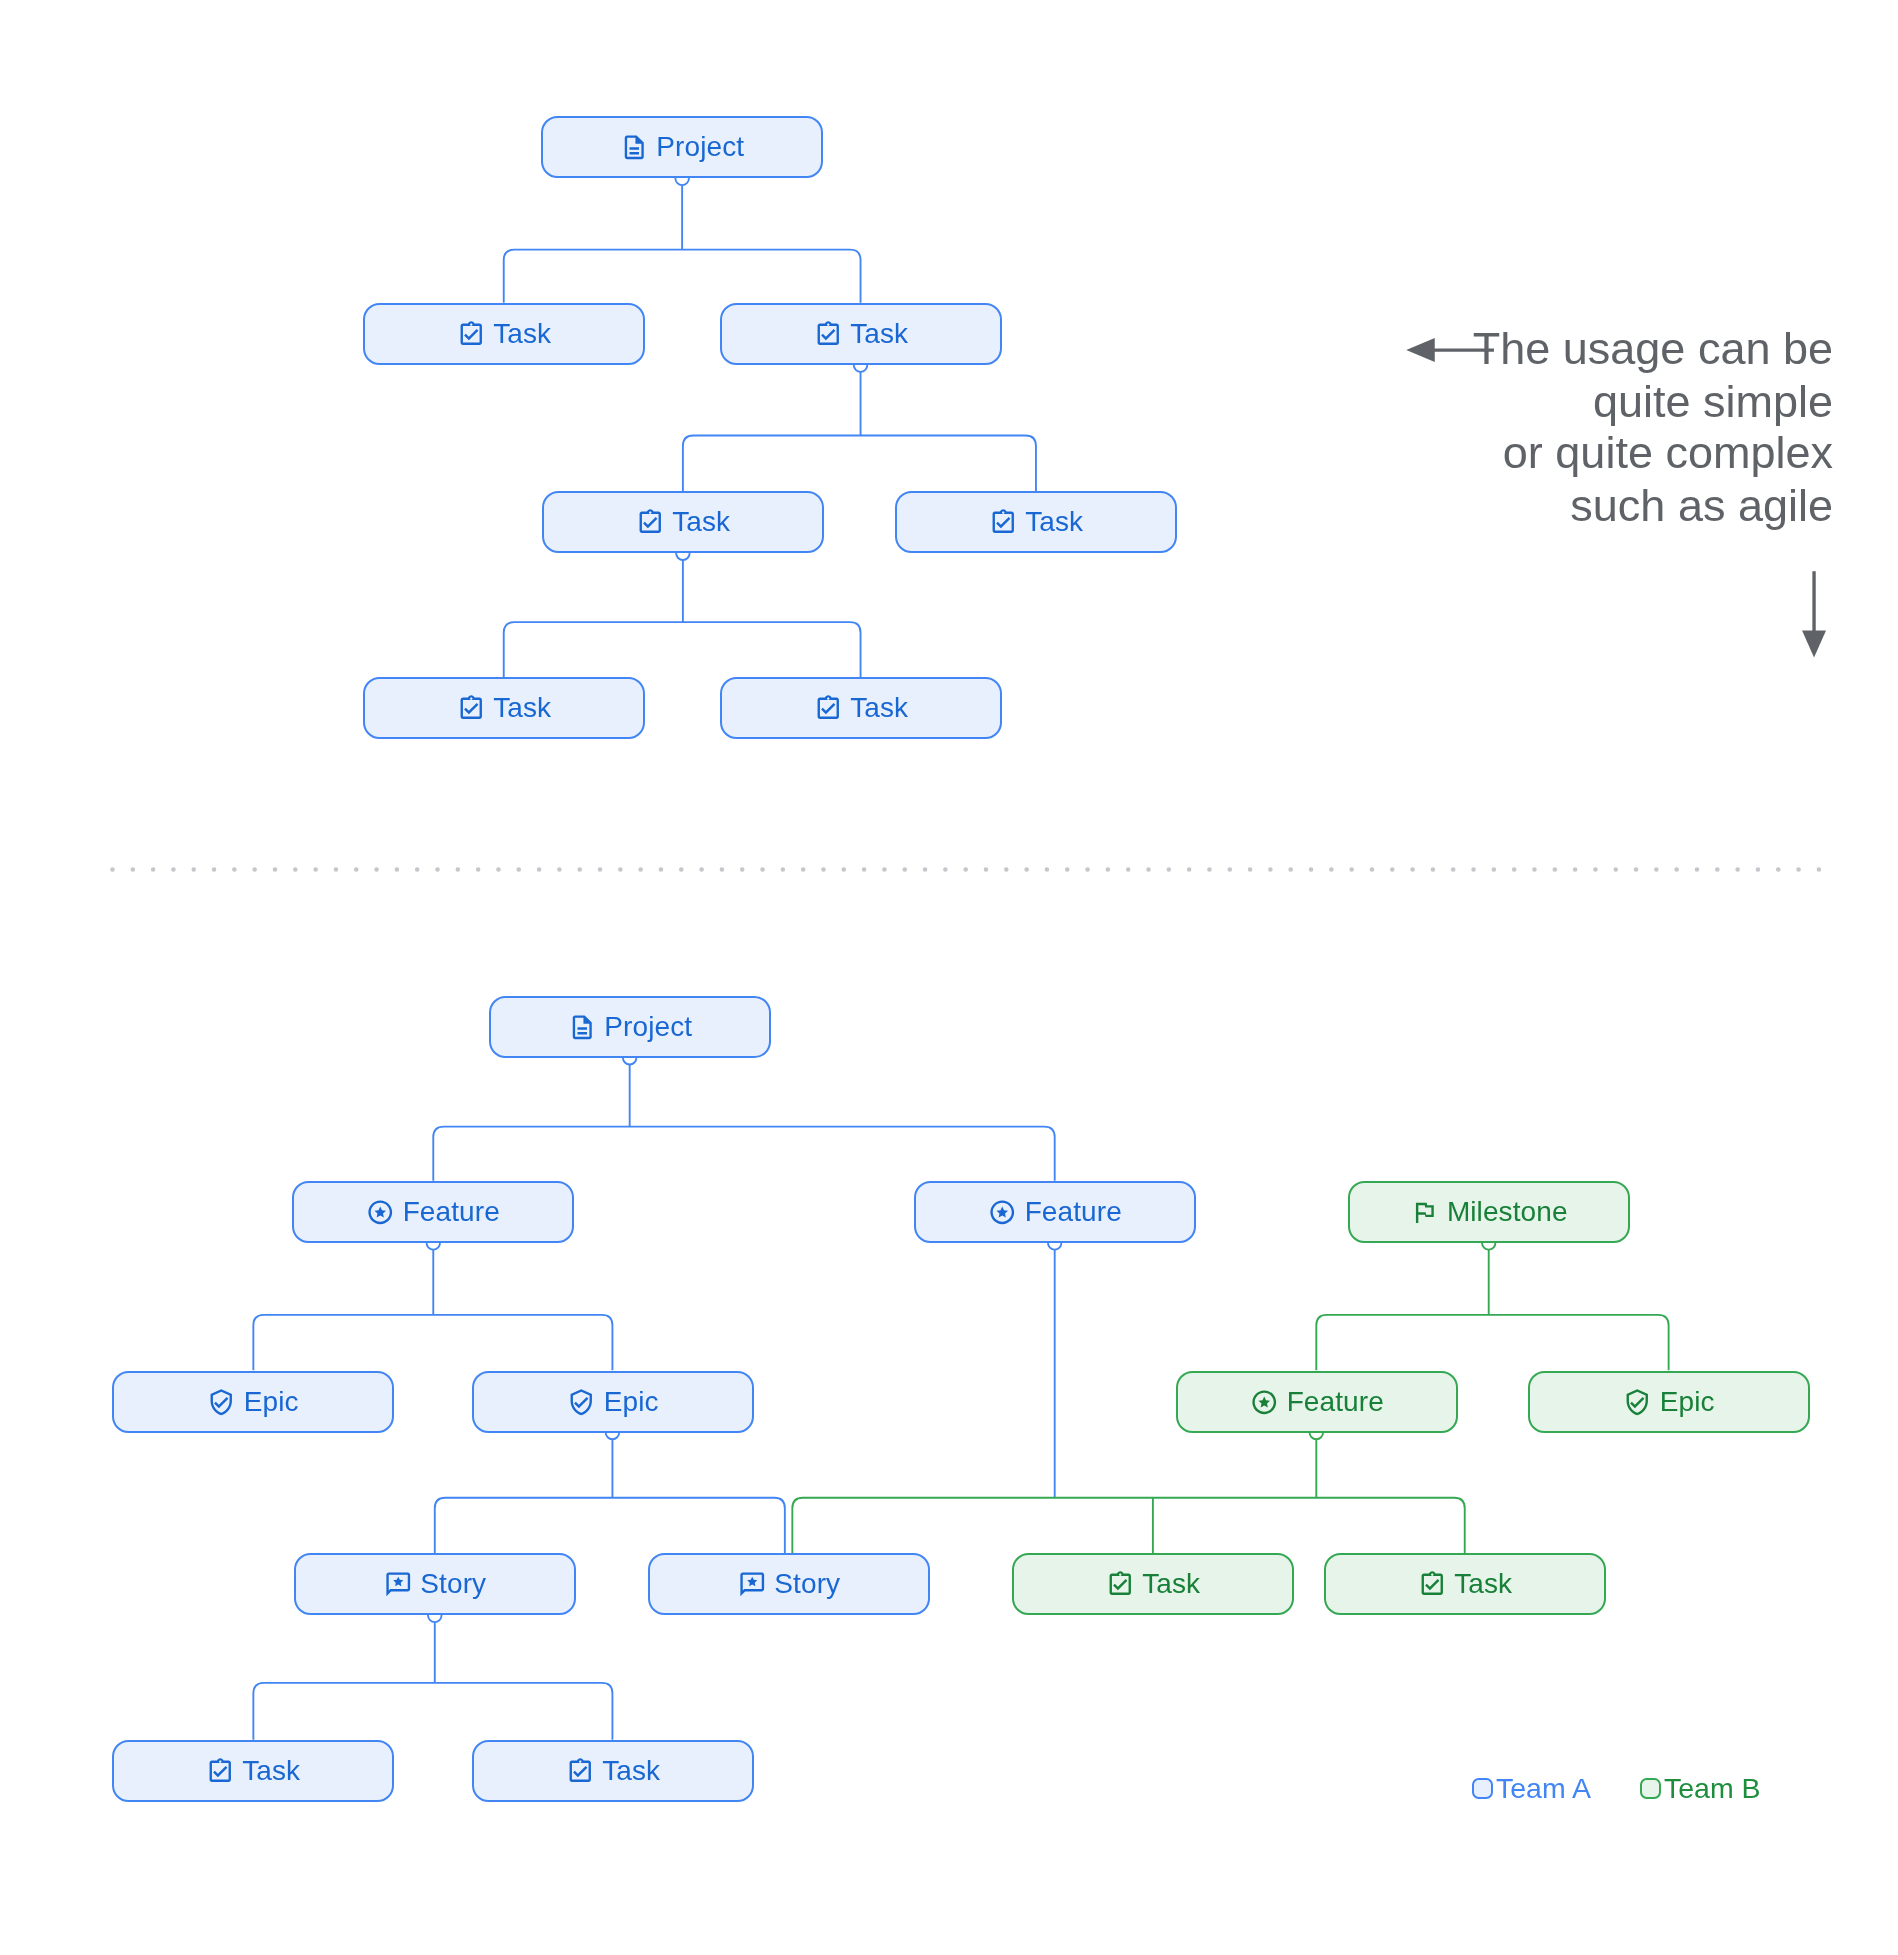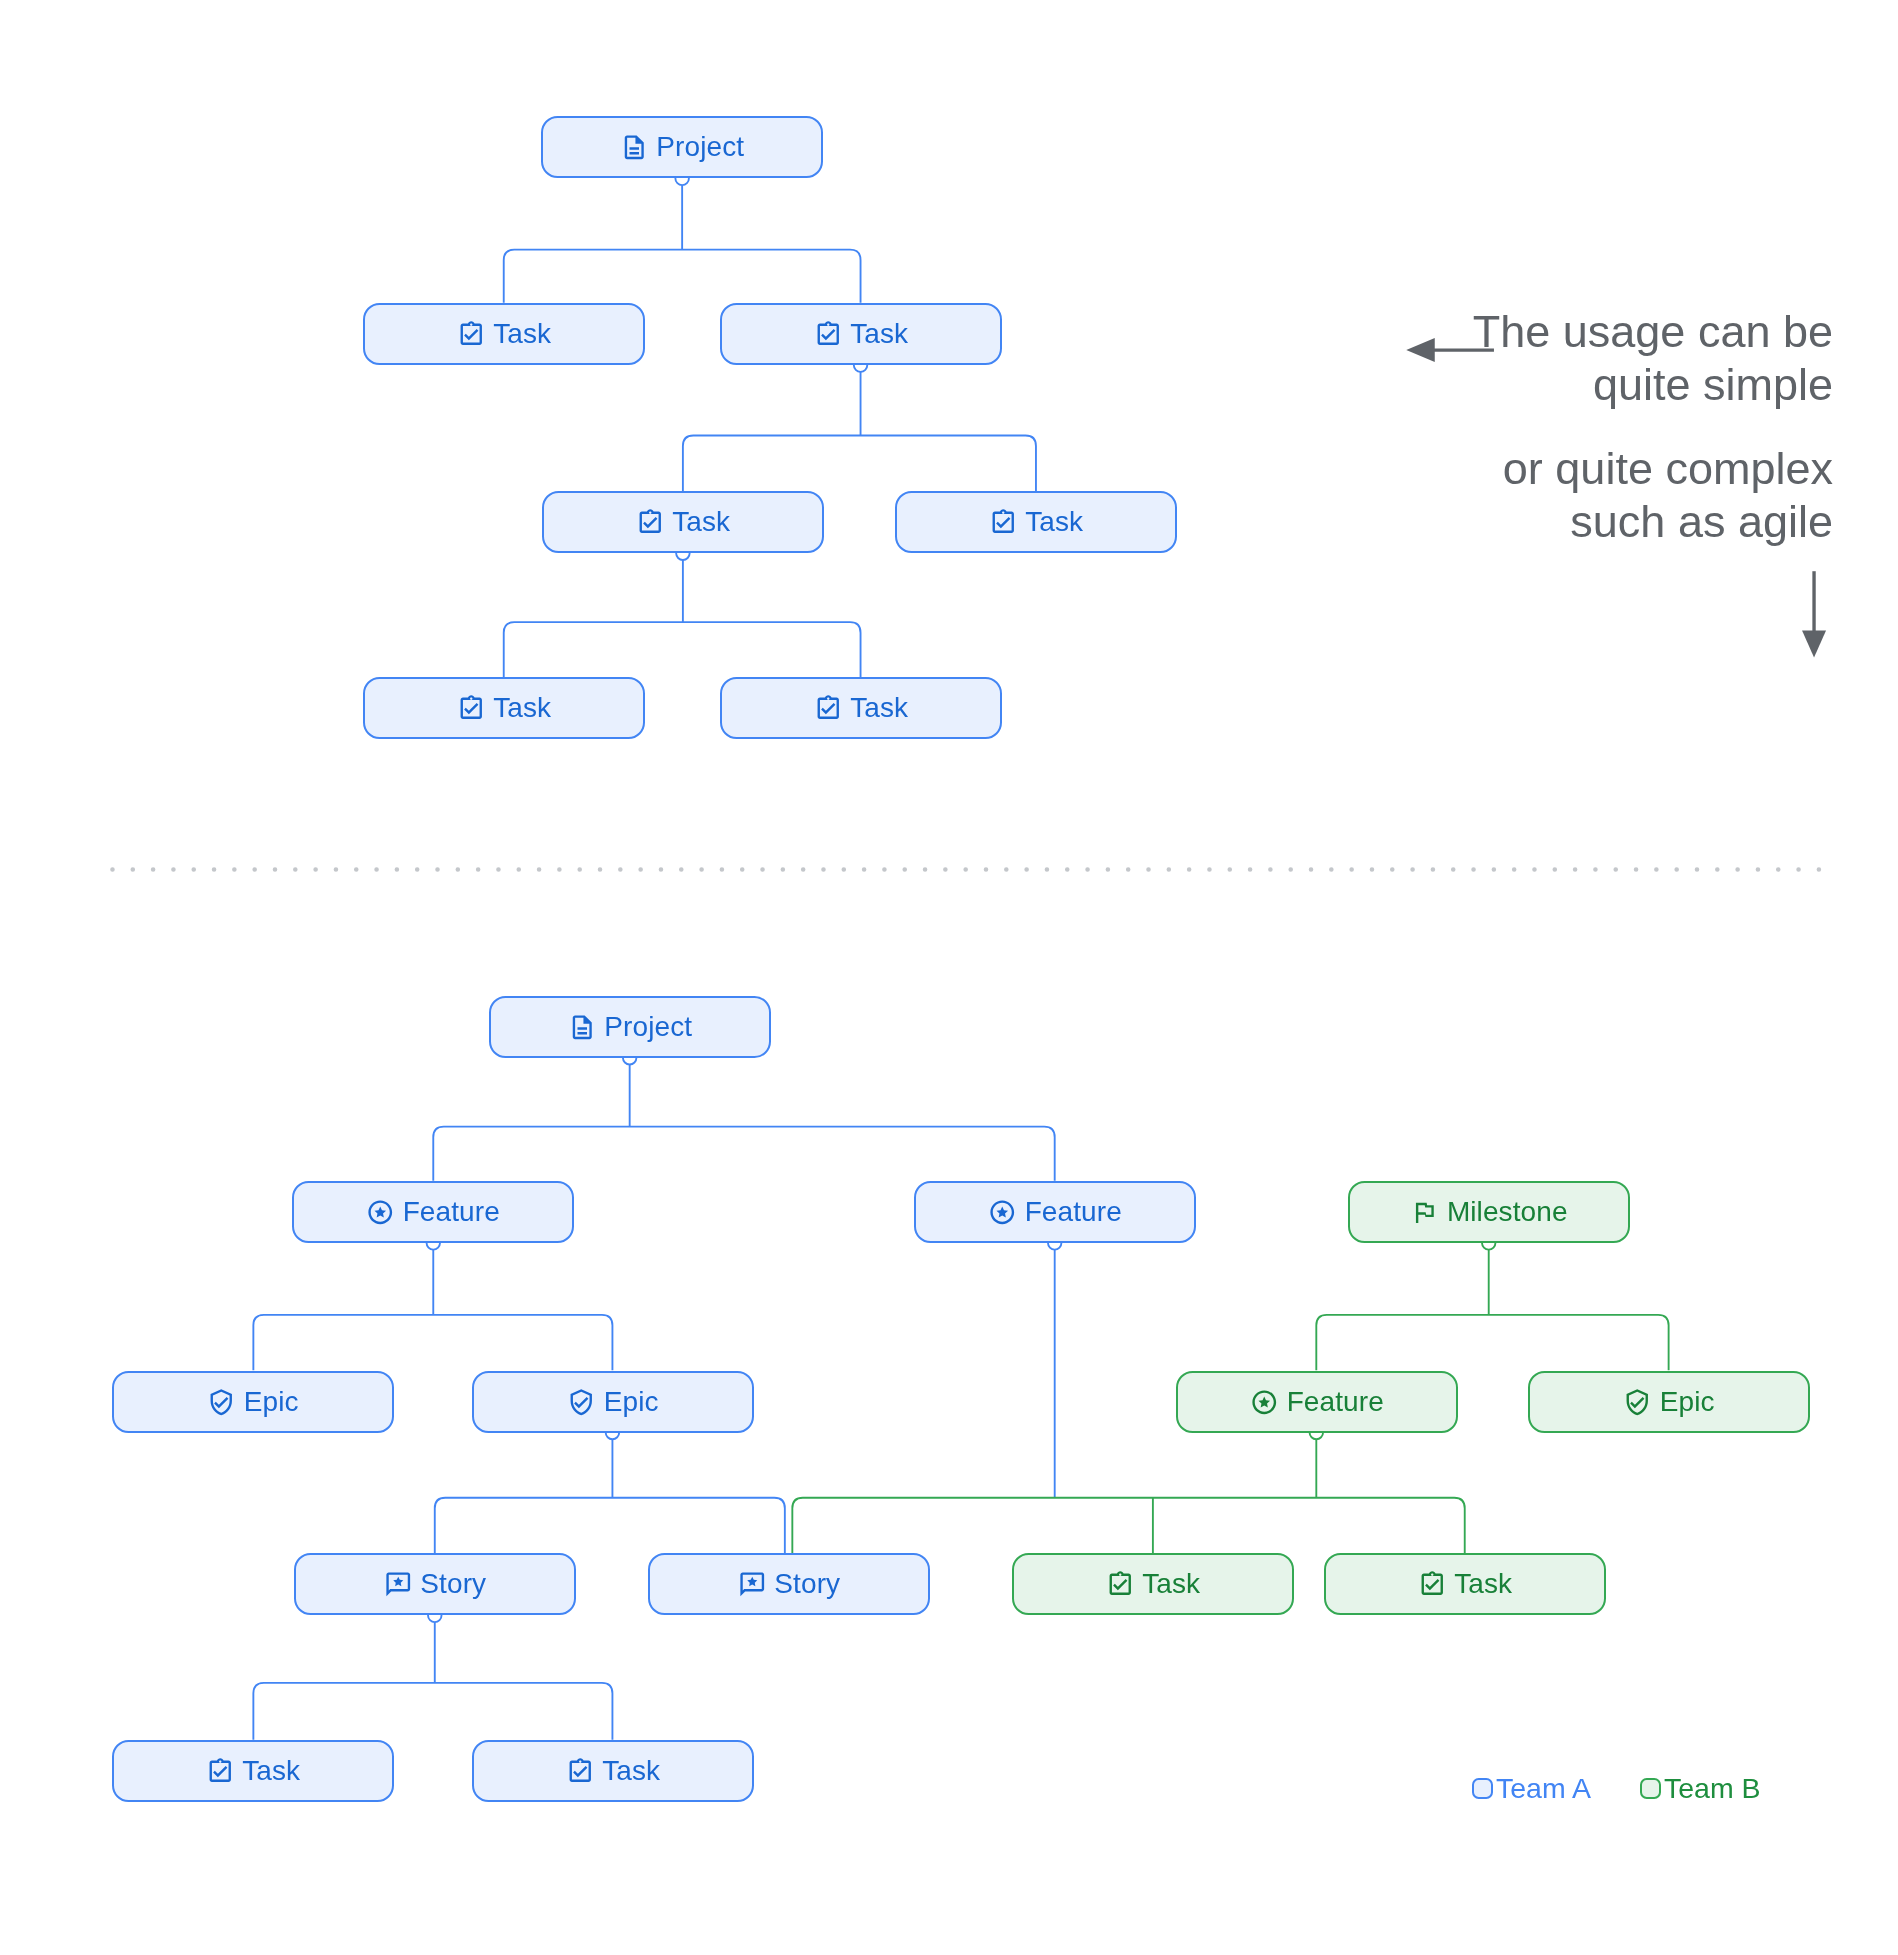--- a/index.html
+++ b/index.html
@@ -22,22 +22,22 @@
     font-size:28px;font-weight:500;letter-spacing:0.1px;
   }
   .node.team-a{background:var(--a-fill,#e8f0fe);border-color:var(--a-line,#4285f4);color:var(--a-text,#1967d2);}
   .node.team-b{background:var(--b-fill,#e6f4ea);border-color:var(--b-line,#34a853);color:var(--b-text,#188038);}
   .node .icon{display:flex;align-items:center;}
   .node .icon svg{width:28.5px;height:28.5px;}
   .annotation{
     position:absolute;right:65px;text-align:right;
     color:var(--gray,#5f6368);font-size:45px;line-height:53px;font-weight:400;
   }
-  .annotation.para-1{top:305px;}
-  .annotation.para-2{top:442px;}
+  .annotation.para-1{top:322px;}
+  .annotation.para-2{top:426px;}
   .legend-item{
     position:absolute;display:flex;align-items:center;gap:3px;height:36px;top:1770px;
     font-size:28.5px;font-weight:500;
   }
   .legend-item.team-a{left:1472px;color:var(--a-line,#4285f4);}
   .legend-item.team-b{left:1640px;color:var(--b-legend,#1e8e3e);}
   .swatch{width:21px;height:21px;border-radius:6.7px;border:2.2px solid;box-sizing:border-box;}
   .legend-item.team-a .swatch{background:var(--a-fill,#e8f0fe);border-color:var(--a-line,#4285f4);}
   .legend-item.team-b .swatch{background:var(--b-fill,#e6f4ea);border-color:var(--b-line,#34a853);}
 </style>

